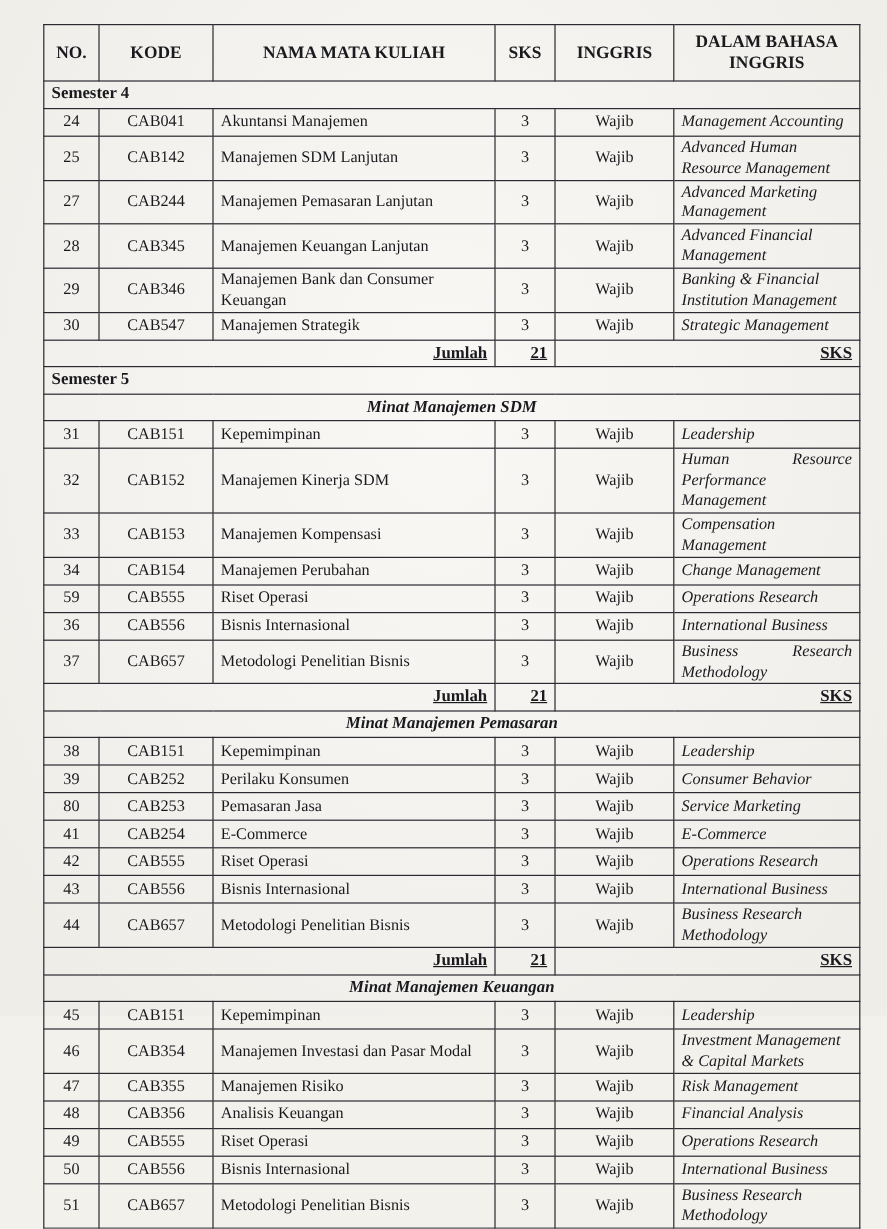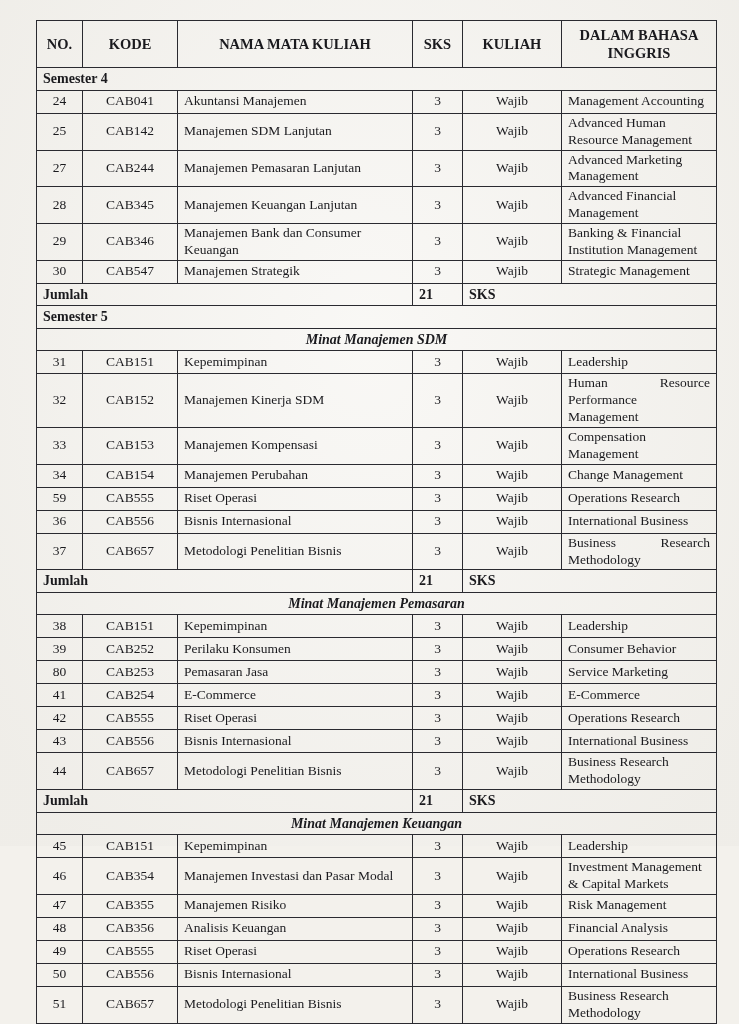--- a/index.html
+++ b/index.html
@@ -42,42 +42,44 @@
   }
   td {
     font-size: 13.5px;
     line-height: 1.25;
     padding: 1px 6px;
     vertical-align: middle;
   }
   td.c { text-align: center; }
   td.nama { text-align: left; font-family: Liberation Serif, serif; }
   td.english {
+    font-style: italic;
     text-align: left;
   }
   td.english.justify { text-align: justify; }
   tr.section td {
     font-weight: bold;
     text-align: left;
     font-size: 14px;
     padding: 2px 6px;
     font-family: Liberation Serif, serif;
   }
   tr.subsection td {
     font-weight: bold;
     text-align: center;
     font-size: 14px;
     padding: 2px 6px;
     font-style: italic;
   }
   tr.total td {
     font-weight: bold;
-    text-align: left;
+    text-align: right;
     font-size: 14px;
     padding: 2px 6px;
+    text-decoration: underline;
   }
   tr.course td { height: 20px; }
 </style>
 </head>
 <body>
 
 <div class="sheet">
   <table class="curriculum">
     <colgroup>
       <col style="width:46px">
@@ -86,21 +88,21 @@
       <col style="width:50px">
       <col style="width:99px">
       <col style="width:155px">
     </colgroup>
     <thead>
       <tr>
           <th>NO.</th>
           <th>KODE</th>
           <th>NAMA MATA KULIAH</th>
           <th>SKS</th>
-          <th>KULIAH</th>
+          <th>INGGRIS</th>
           <th>DALAM BAHASA INGGRIS</th>
         </tr>
     </thead>
     <tbody>
         <tr class="section">
           <td colspan="6">Semester 4</td>
         </tr>
         <tr class="course">
           <td class="c">24</td>
           <td class="c">CAB041</td>

